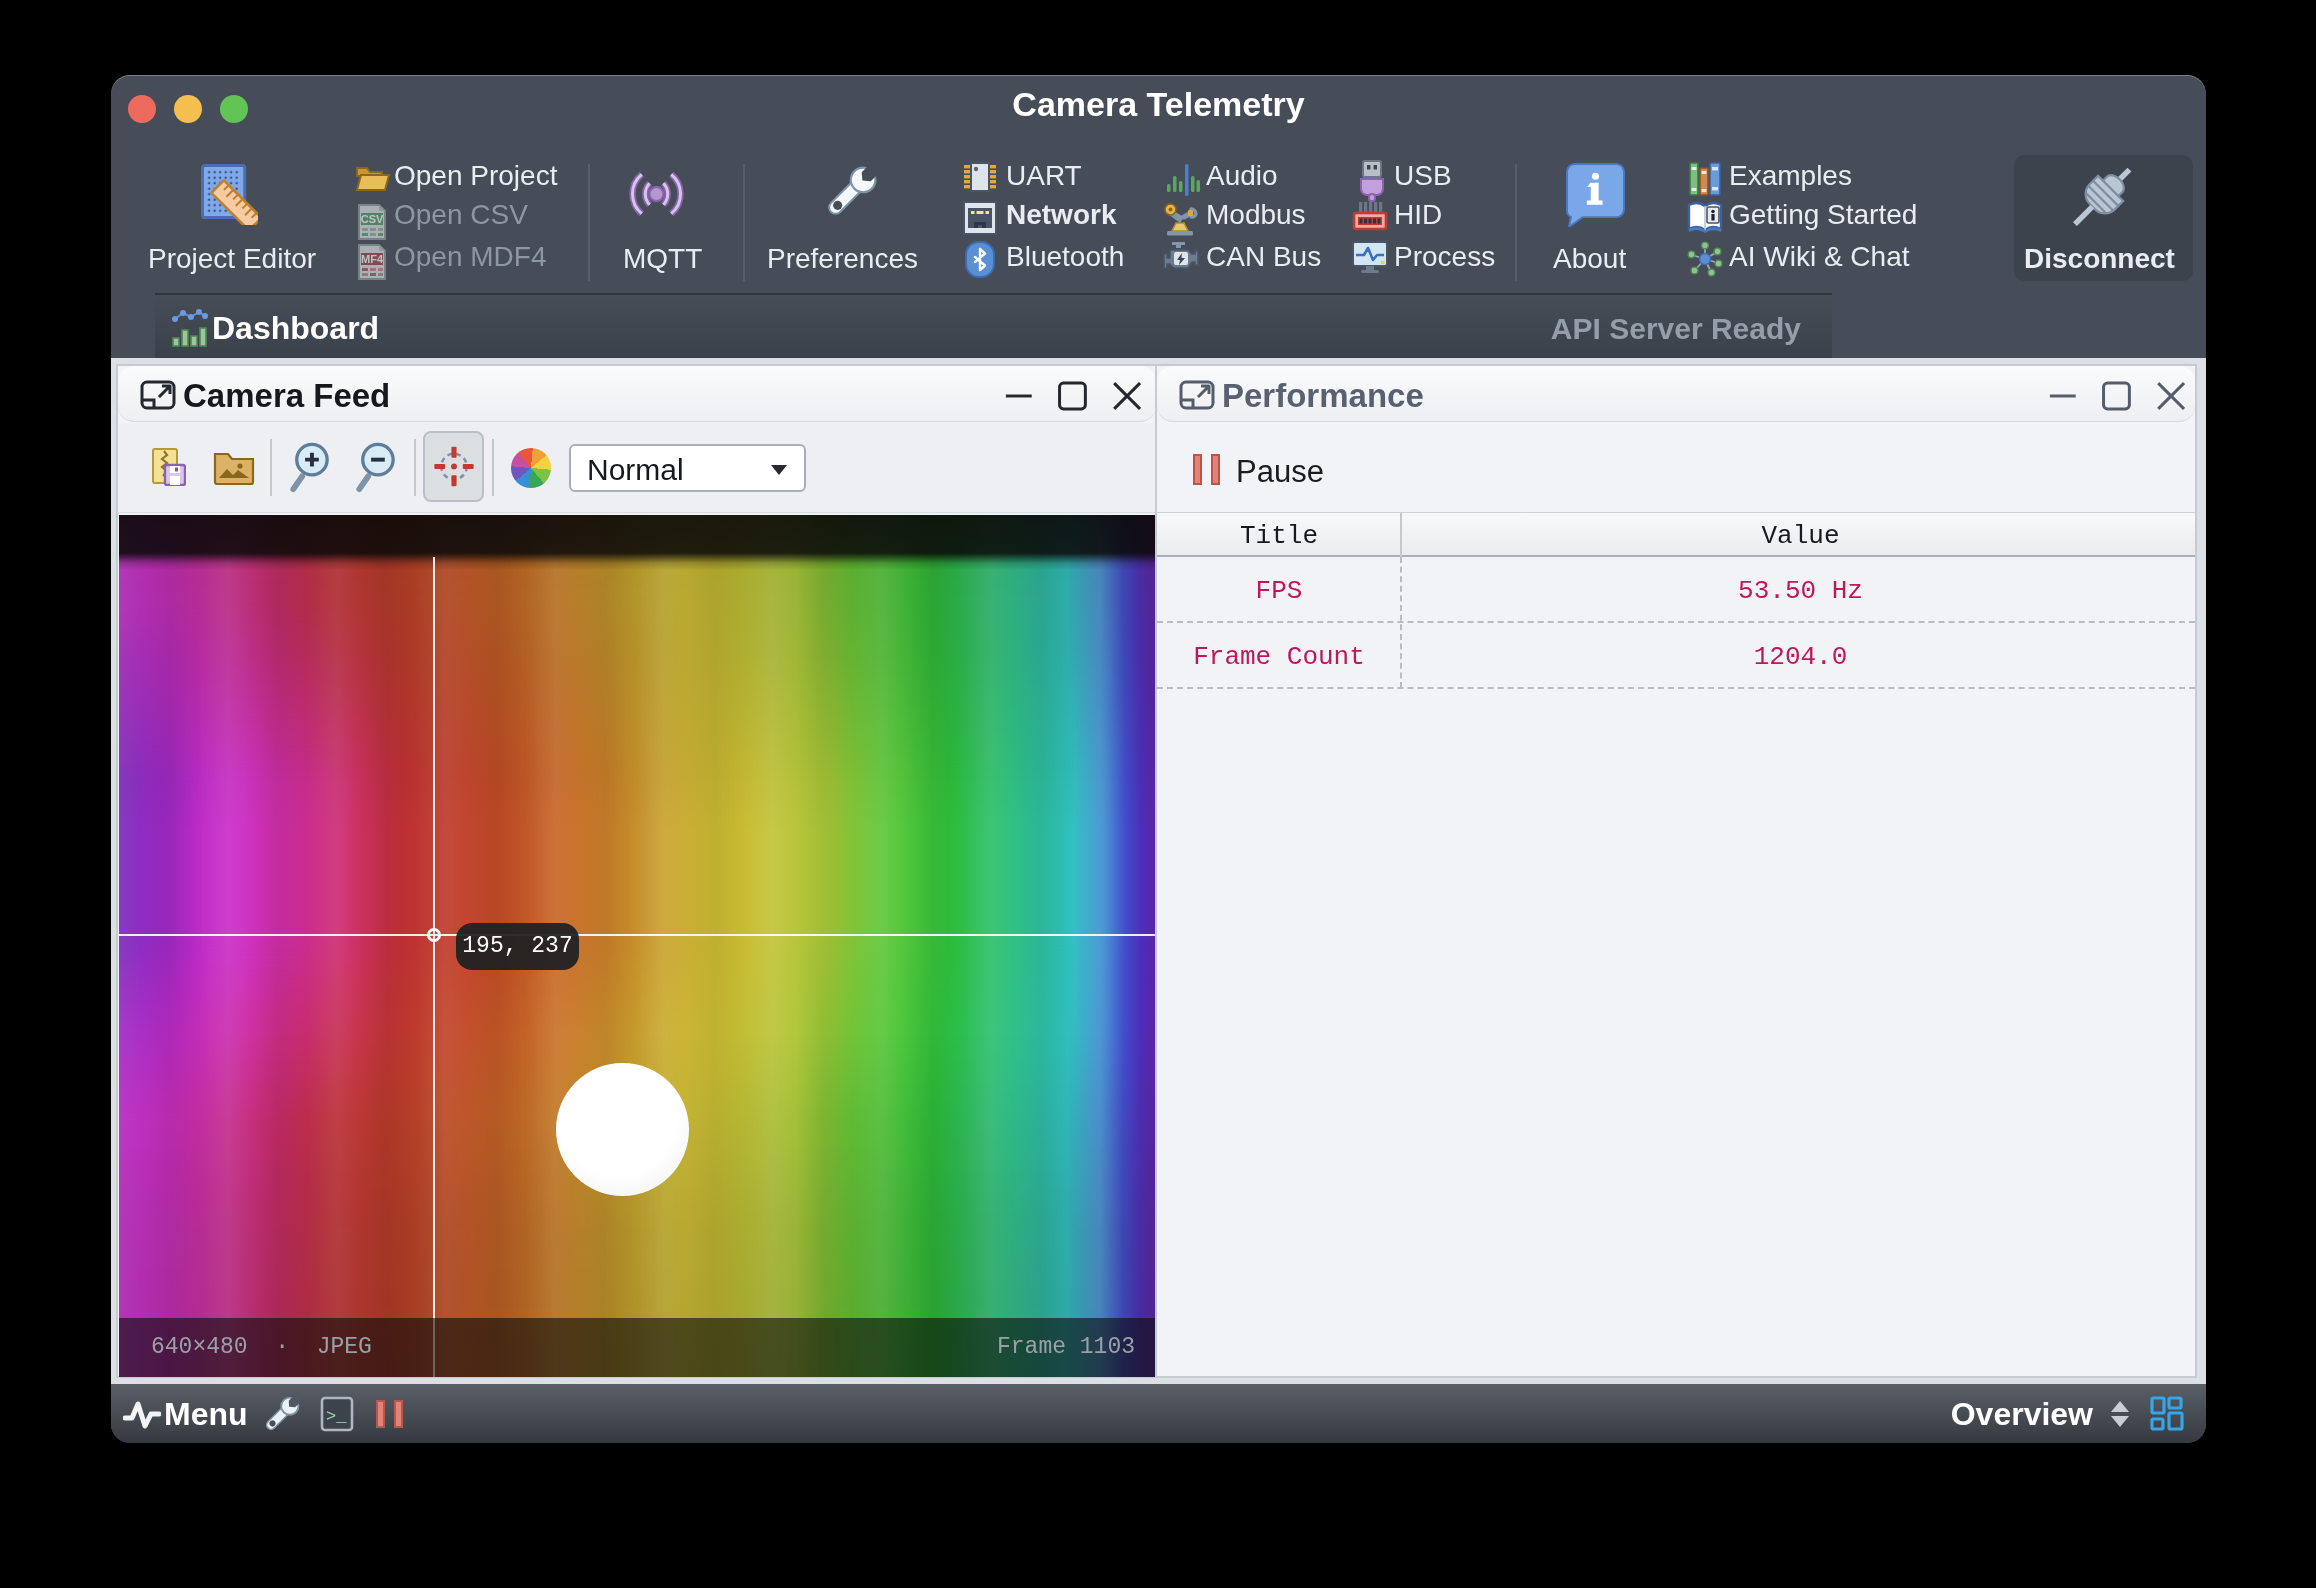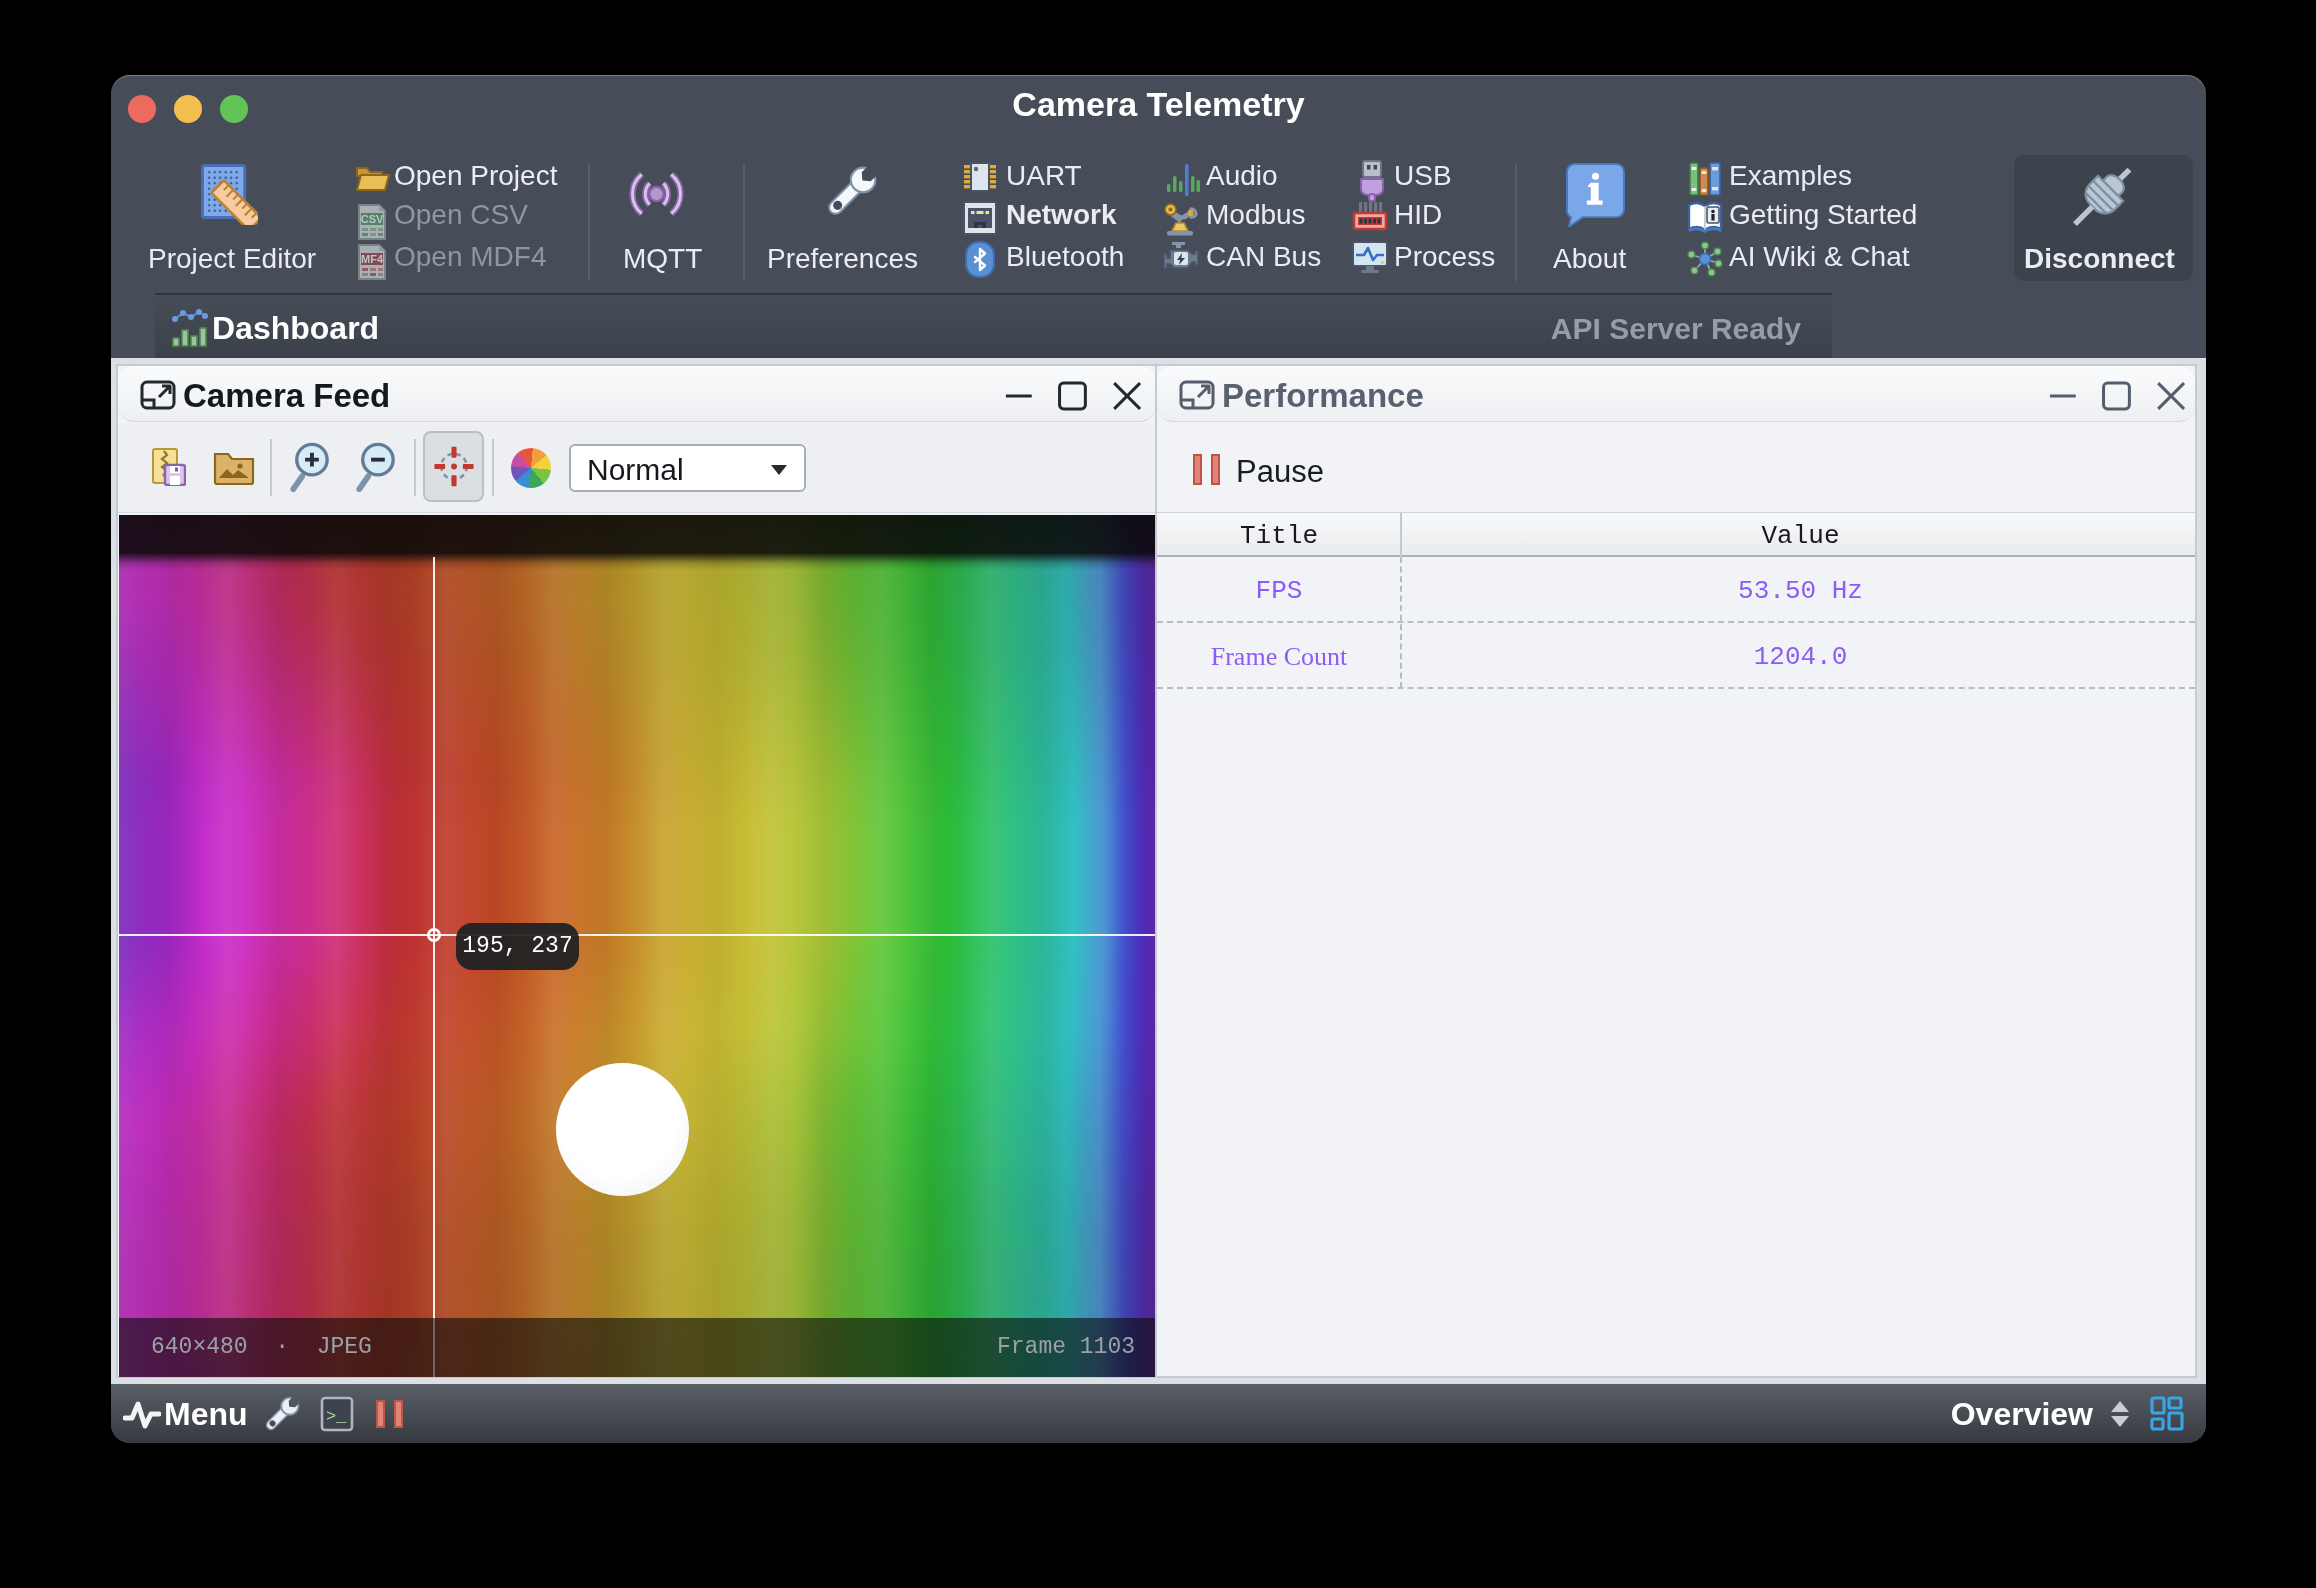--- a/index.html
+++ b/index.html
@@ -93,21 +93,21 @@
     border-radius:50%;
     background:radial-gradient(circle at 46% 40%, #ffffff 55%, #f4f5f5 80%, #e7e8e8 100%); }
   
   .mono { font-family:"Liberation Mono", monospace; }
   #ptable { position:absolute; left:0; top:146px; width:100%; }
   #thead { position:absolute; left:0; top:0; width:100%; height:45px;
     background:linear-gradient(#f8f9fa,#e9ebee);
     border-top:1px solid #cdd2d8; border-bottom:2px solid #a9b0b8; }
   .tcell { position:absolute; top:8px; font-size:26px; color:#17191c; text-align:center; }
   .trow { position:absolute; width:100%; height:64px; }
-  .rcell { position:absolute; top:19px; font-size:26px; color:#8b5cf6; text-align:center; }
+  .rcell { position:absolute; top:19px; font-size:26px; color:#be185d; text-align:center; }
   .dashv { position:absolute; width:0px; border-left:2px dashed #b7bdc5; }
   .dashh { position:absolute; left:0; width:100%; height:0px; border-top:2px dashed #b7bdc5; }
   
   .pbar { position:absolute; width:9px; height:31px; background:#e08379; border:2px solid #c05248; }
   
   #bottombar { position:absolute; left:0; top:1309px; width:2095px; height:59px;
     background:linear-gradient(#5a5f68,#36393f);padding-left:36px; }
   #bottombar .menu { position:absolute; left:53px; top:12px; color:#fff; font-size:32px; font-weight:bold; }
   #bottombar .ov { position:absolute; right:113px; top:12px; color:#fff; font-size:32px; font-weight:bold; }
 </style>
@@ -517,21 +517,21 @@
           <div class="tcell mono" style="left:245px; width:797px;">Value</div>
           <div class="abs" style="left:243px; top:0; width:2px; height:45px; background:#c3c9cf;"></div>
         </div>
         <div class="trow" style="top:45px;">
           <div class="rcell mono" style="left:0; width:244px;">FPS</div>
           <div class="rcell mono" style="left:245px; width:797px;">53.50 Hz</div>
         </div>
         <div class="dashv" style="left:243px; top:45px; height:131px;"></div>
         <div class="dashh" style="top:109px;"></div>
         <div class="trow" style="top:111px;">
-          <div class="rcell mono" style="left:0; width:244px;font-family:Liberation Serif, serif;">Frame Count</div>
+          <div class="rcell mono" style="left:0; width:244px;">Frame Count</div>
           <div class="rcell mono" style="left:245px; width:797px;">1204.0</div>
         </div>
         <div class="dashh" style="top:175px;"></div>
       </div>
     </div>
   </div>
 
   <div id="bottombar">
     <div id="ic-menu" class="abs" style="left:12px; top:12px;"><svg width="38" height="36" viewBox="0 0 38 36">
       <path d="M2 22 h7 l6 -14 7 22 6 -12 h8" fill="none" stroke="#f2f4f6" stroke-width="5" stroke-linejoin="round" stroke-linecap="round"></path>

